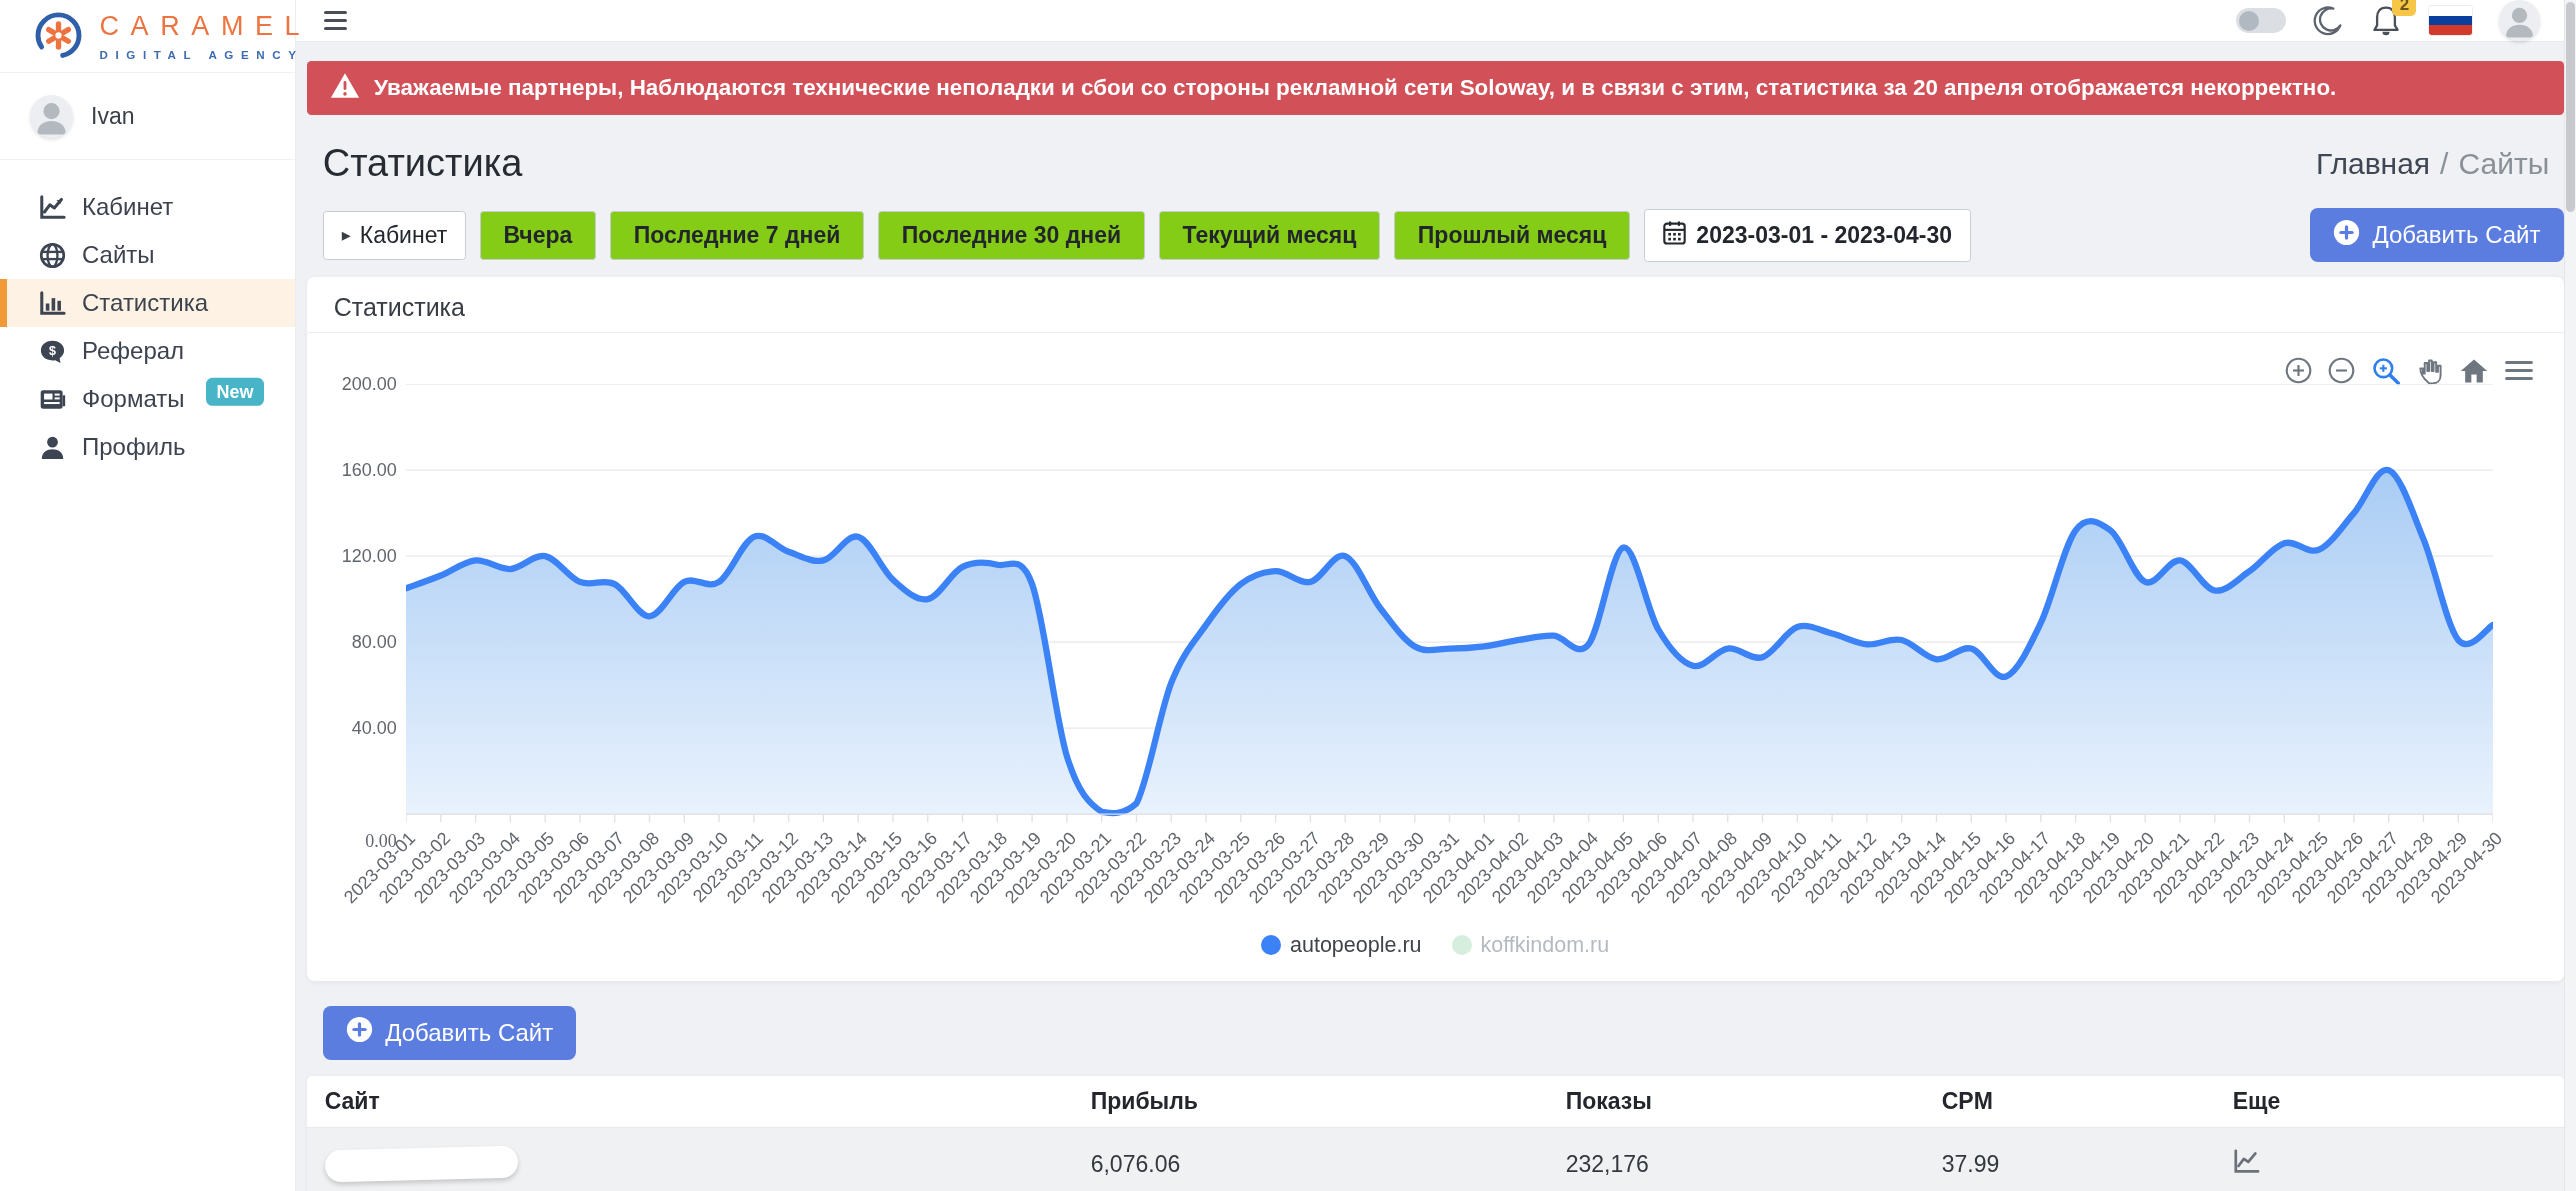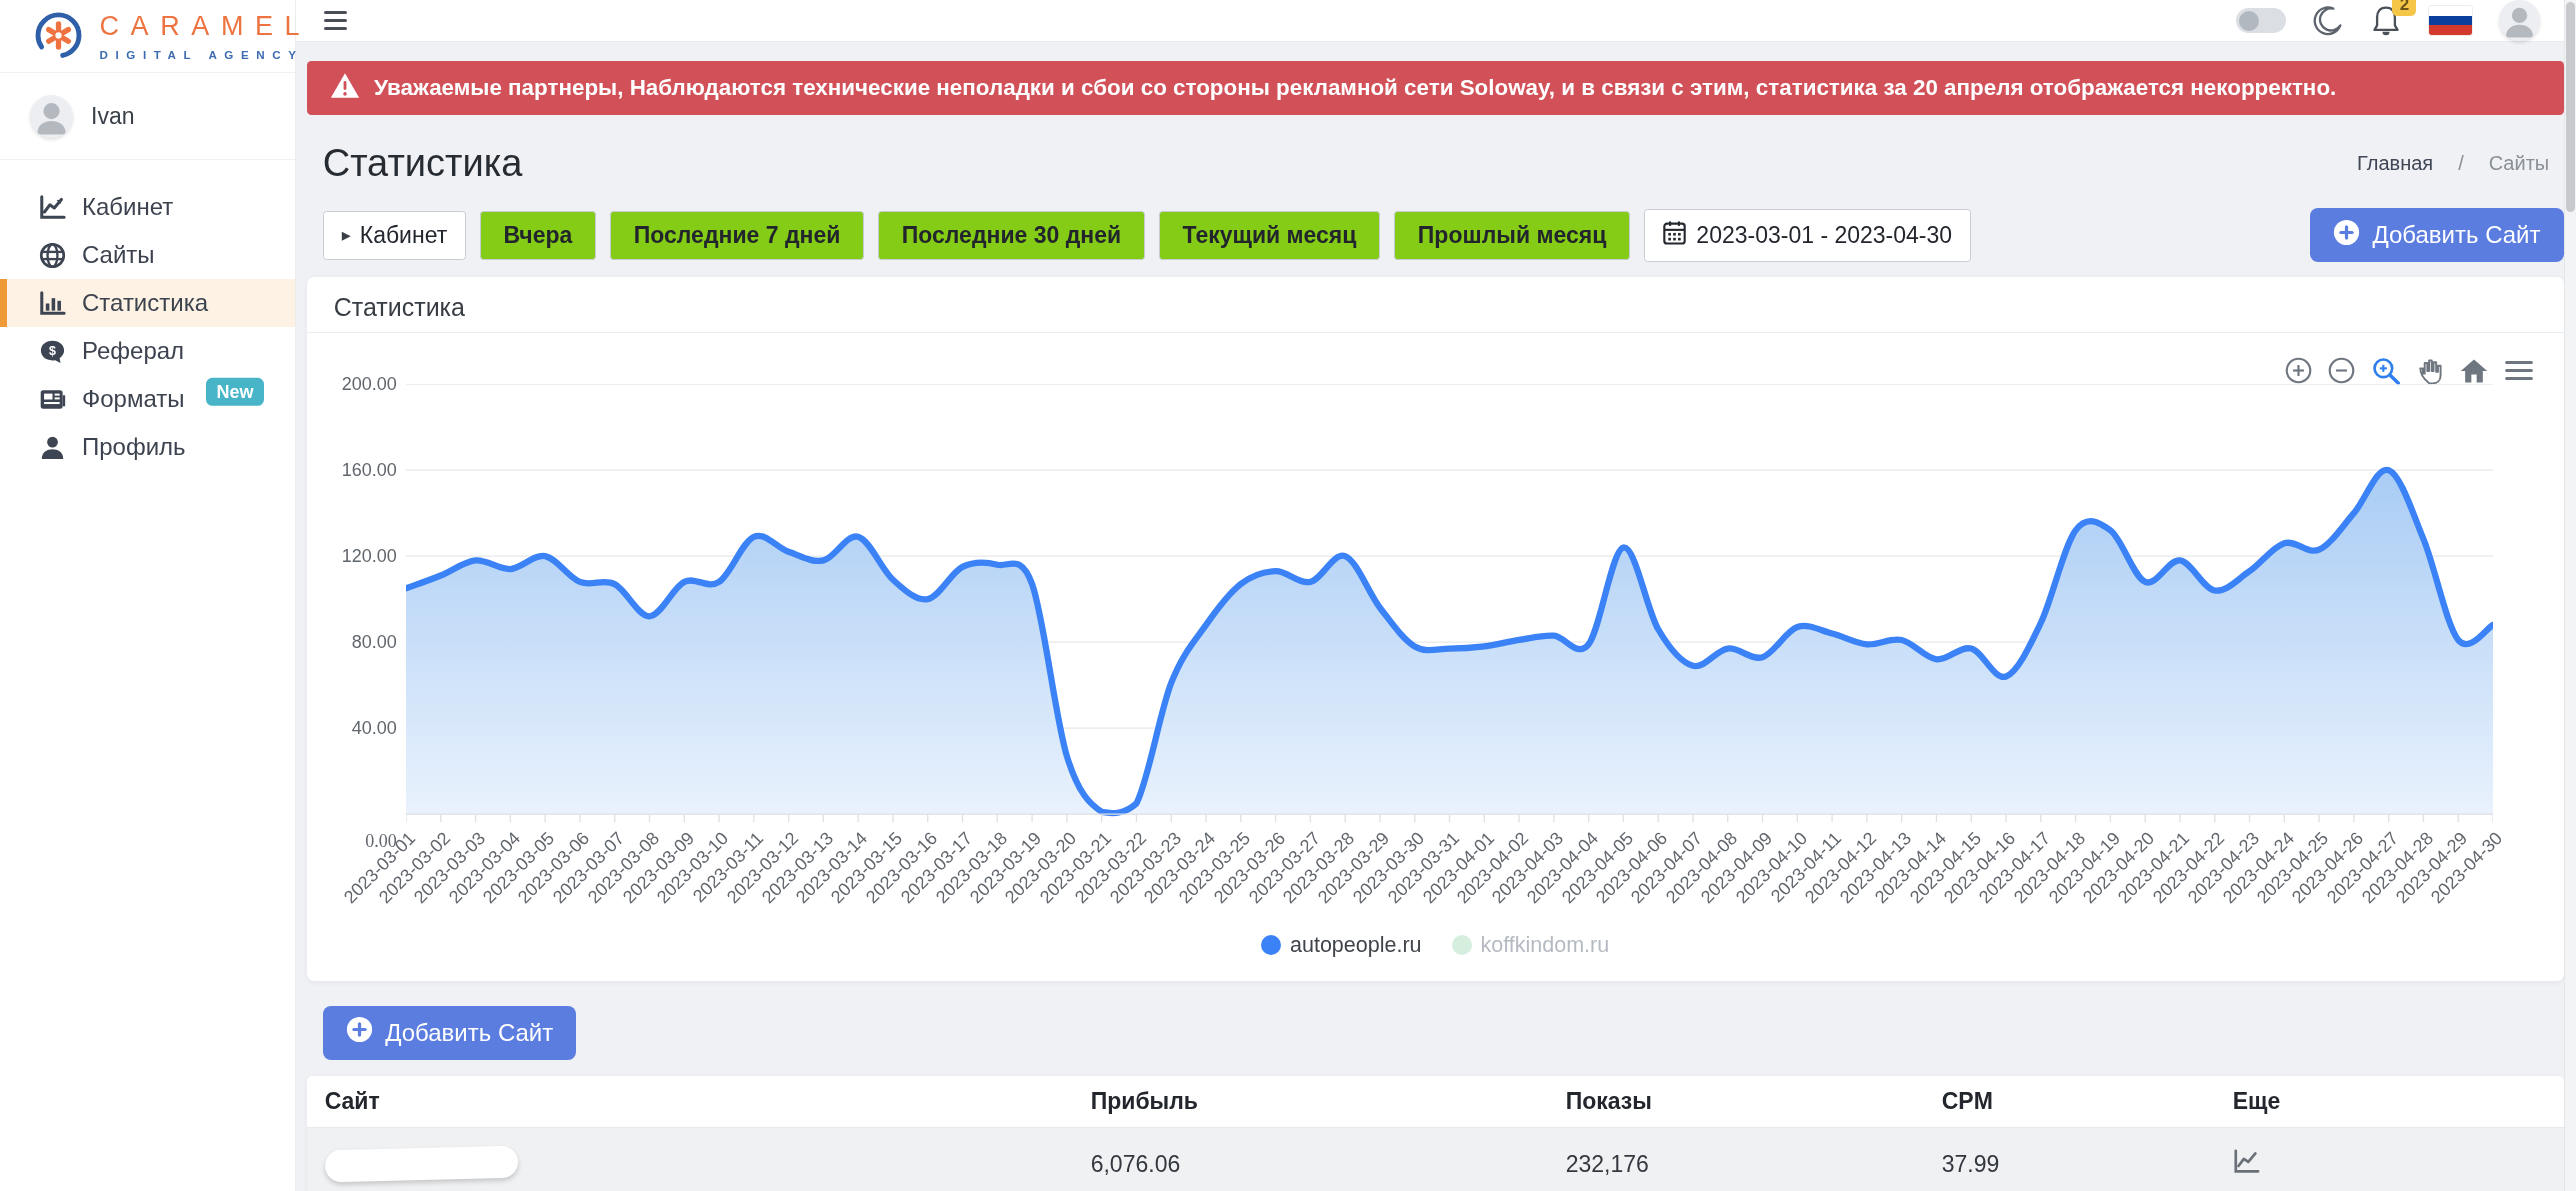--- a/index.html
+++ b/index.html
@@ -32,28 +32,28 @@
   .bell-badge { position:absolute; top:-10.7px; right:-14.3px; background:#f6c648; color:#6b5618; font-size:17px; font-weight:700; padding:1.8px 7.2px; border-radius:5.4px; }
   .flag { width:43px; height:29px; border-radius:2.7px; overflow:hidden; display:flex; flex-direction:column; cursor:pointer; box-shadow:0 0 0 0.9px rgba(0,0,0,.08); }
   .flag div { flex:1; }
 
   .content { flex:1; padding:0 12.5px 0 10.7px; min-width:0; }
 
   .alert { margin-top:19px; background:#d25057; border-radius:4.5px; color:#fff; display:flex; align-items:center; gap:14.3px; padding:12.5px 23px; font-size:22.4px; font-weight:700; height:54px; }
 
   .title-row { display:flex; align-items:center; margin-top:27px; padding:0 14.3px 0 16px; }
   .page-title { font-size:38px; font-weight:500; color:#272c33; }
-  .breadcrumb { margin-left:auto; font-size:20px; color:#8a9097; display:flex; gap:25px; }
+  .breadcrumb { margin-left:auto; font-size:30px; color:#8a9097; display:flex; gap:10px; }
   .breadcrumb .bc-home { color:#3f4654; cursor:pointer; }
   .breadcrumb .bc-cur { color:#8a9097; cursor:pointer; }
 
   .filter-row { display:flex; align-items:center; gap:13.4px; margin-top:23px; padding:0 0 0 16px; }
   .btn-plain { background:#fff; border:0.9px solid #c8cdd4; border-radius:3.6px; font-size:23px; color:#23272e; padding:10px 18px; cursor:pointer; display:flex; align-items:center; gap:9px; font-family:inherit; }
   .btn-preset { background:#84cc16; border:0.9px solid #c6ccd3; border-radius:3.6px; font-size:23px; font-weight:700; color:#22262c; padding:10px 23px; cursor:pointer; font-family:inherit; }
-  .btn-date { background:#fff; border:0.9px solid #c8cdd4; border-radius:3.6px; font-size:23px; font-weight:400; color:#22262c; padding:10px 18px; cursor:pointer; display:flex; align-items:center; gap:10.7px; font-family:inherit; }
+  .btn-date { background:#fff; border:0.9px solid #c8cdd4; border-radius:3.6px; font-size:23px; font-weight:700; color:#22262c; padding:10px 18px; cursor:pointer; display:flex; align-items:center; gap:10.7px; font-family:inherit; }
   .caret { font-size:18px; color:#3a3f46; }
   .btn-add { margin-left:auto; background:#5b7de0; border:none; border-radius:8px; color:#fff; font-size:24px; padding:10.7px 23px; display:flex; align-items:center; gap:12.5px; cursor:pointer; font-family:inherit; }
 
   .card { background:#fff; border-radius:7.2px; box-shadow:0 1.8px 5.4px rgba(30,40,60,.05); }
   .chart-card { margin-top:14.3px; }
   .chart-card .card-head { font-size:25px; color:#383d44; padding:16px 27px; border-bottom:1.8px solid #ecedef; height:56px; }
   .chart-wrap { position:relative; height:648px; }
   .ylabel { position:absolute; left:0; width:90px; text-align:right; font-size:18px; color:#61666d; }
   .plot-svg { position:absolute; left:99px; top:51px; }
   .xlabel { position:absolute; width:161px; text-align:right; font-size:18px; color:#61666d; transform-origin:100% 0; transform:rotate(-45deg); white-space:nowrap; }

